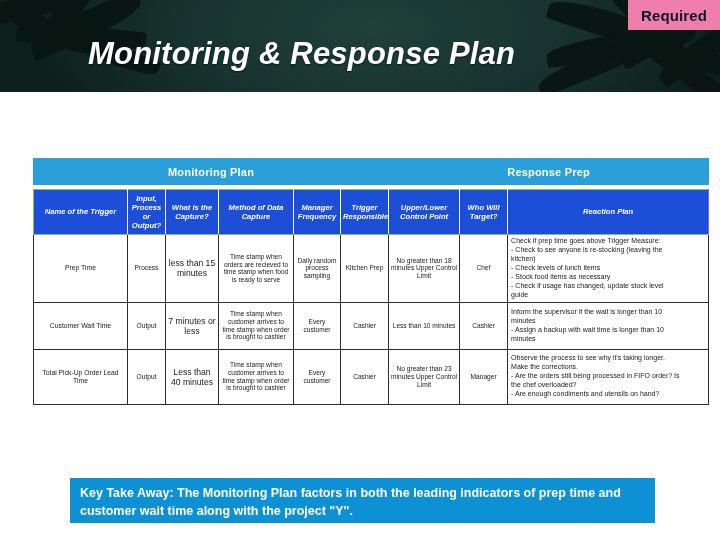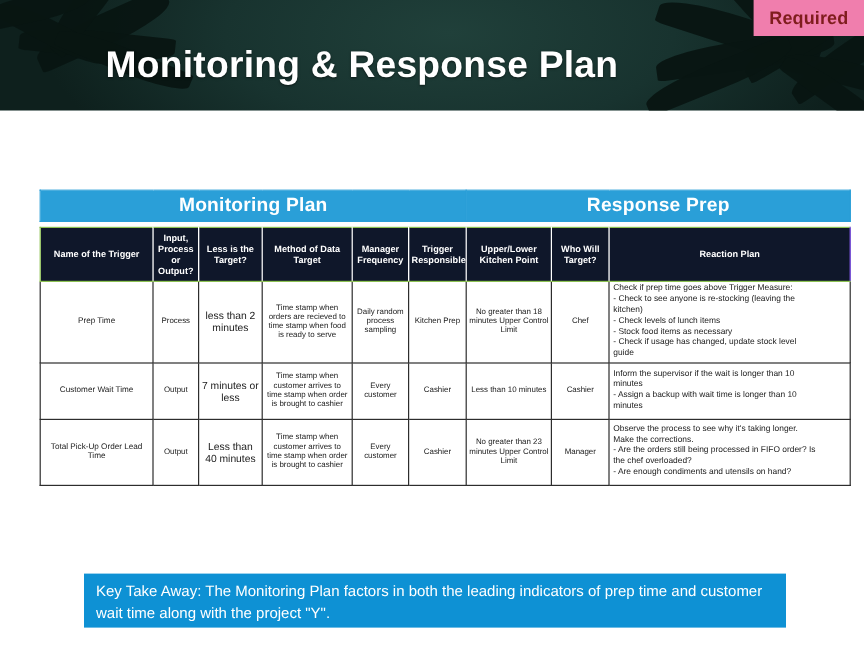--- a/index.html
+++ b/index.html
@@ -47,29 +47,30 @@
   #header-title {
     position: absolute;
     left: 88px;
     top: 36px;
     font-size: 31px;
     font-weight: bold;
     color: #ffffff;
     letter-spacing: .2px;
     white-space: nowrap;
     text-shadow: 0 1px 2px rgba(0,0,0,.55);
+    font-style: italic;
   }
   #required-badge {
     position: absolute;
     right: 0;
     top: 0;
     width: 92px;
     height: 30px;
     background: #f07ead;
-    color: #7f1d1d;
+    color: #0f172a;
     font-size: 15px;
     font-weight: bold;
     display: flex;
     align-items: center;
     justify-content: center;
     letter-spacing: .1px;
   }
 
   
   #plan-table-wrap {
@@ -86,42 +87,43 @@
   table.plan td {
     border: 1px solid #2d2d2d;
     vertical-align: middle;
     text-align: center;
     padding: 1px 2px;
   }
   
   tr.group-row td {
     background: #2a9fd8;
     color: #ffffff;
-    font-size: 16px;
+    font-size: 11px;
     font-weight: bold;
     height: 23px;
     border: 1px solid #2a9fd8;
     letter-spacing: .2px;
   }
   tr.spacer-row td {
     height: 4px;
     border: none;
     background: #ffffff;
     padding: 0;
   }
   
   tr.head-row td {
-    background: #0f172a;
+    background: #1d4ed8;
     color: #ffffff;
     font-size: 7.6px;
     font-weight: bold;
     height: 42px;
     line-height: 1.22;
     border: 1px solid #8cc152;
     border-right: 1px solid #ffffff;
+    font-style: italic;
   }
   tr.head-row td:last-child { border-right: 1px solid #8b5cf6; }
 
   tr.data-row td {
     font-size: 6.6px;
     color: #1a1a1a;
     line-height: 1.18;
     background: #ffffff;
   }
   tr.data-row td.measure { font-size: 6.8px; }
@@ -146,20 +148,21 @@
     left: 70px;
     top: 478px;
     width: 585px;
     height: 45px;
     background: #0e91d4;
     color: #ffffff;
     font-size: 12.5px;
     line-height: 1.45;
     padding: 6px 10px 0 10px;
     box-sizing: border-box;
+    font-weight: bold;
   }
 </style>
 </head>
 <body>
 
 <div id="slide-header">
   <div id="header-bg-gradient"></div>
 
   <div class="palm palm-left">
     <div class="frond" style="left:40px;  top:46px;  width:120px; height:26px; transform:rotate(-24deg);"></div>
@@ -209,33 +212,33 @@
       <td colspan="3">Response Prep</td>
     </tr>
 
     <tr class="spacer-row">
       <td colspan="9"></td>
     </tr>
 
     <tr class="head-row">
       <td>Name of the Trigger</td>
       <td>Input, Process or Output?</td>
-      <td>Less is the Target?</td>
-      <td>Method of Data Target</td>
+      <td>What is the Capture?</td>
+      <td>Method of Data Capture</td>
       <td>Manager Frequency</td>
       <td>Trigger Responsible</td>
-      <td>Upper/Lower Kitchen Point</td>
+      <td>Upper/Lower Control Point</td>
       <td>Who Will Target?</td>
       <td>Reaction Plan</td>
     </tr>
 
     <tr class="data-row r1">
       <td class="measure">Prep Time</td>
       <td>Process</td>
-      <td class="target">less than 2 minutes</td>
+      <td class="target">less than 15 minutes</td>
       <td>Time stamp when orders are recieved to time stamp when food is ready to serve</td>
       <td>Daily random process sampling</td>
       <td>Kitchen Prep</td>
       <td class="trigger-cell">No greater than 18 minutes Upper Control Limit</td>
       <td class="who-cell">Chef</td>
       <td class="reaction">
             <span class="ln">Check if prep time goes above Trigger Measure:</span>
             <span class="ln">- Check to see anyone is re-stocking (leaving the</span>
             <span class="ln">kitchen)</span>
             <span class="ln">- Check levels of lunch items</span>

